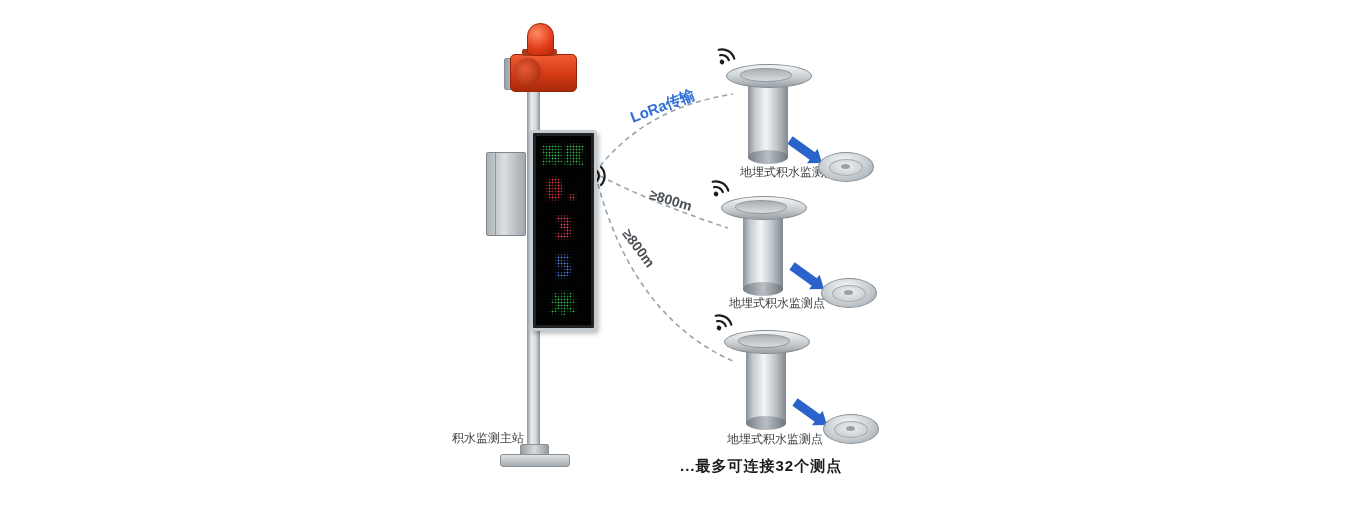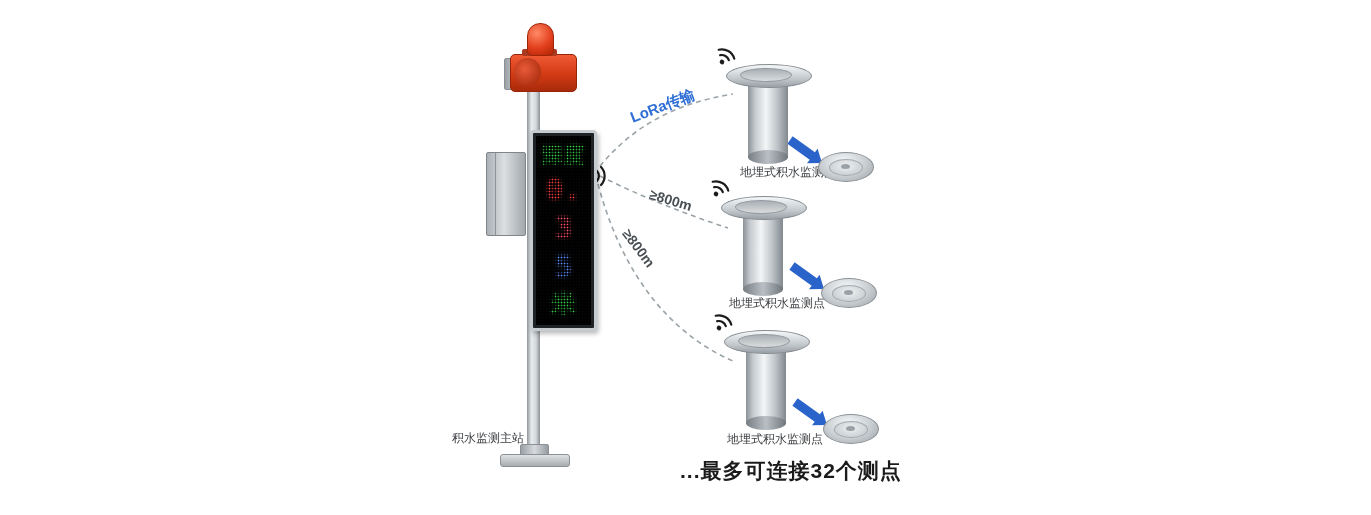--- a/index.html
+++ b/index.html
@@ -50,21 +50,21 @@
   .dot-mask{position:absolute;left:3px;top:3px;right:3px;bottom:3px;pointer-events:none;
     background-image:radial-gradient(circle,rgba(0,0,0,0) 0.7px,#000 1.15px);
     background-size:3px 3px;}
 
   
   .lbl{position:absolute;color:#3a3d40;font-size:12px;white-space:nowrap;}
   .link-lbl{position:absolute;font-weight:bold;white-space:nowrap;}
   .lora{left:629px;top:97px;color:#2f6fd6;font-size:15px;transform:rotate(-21deg);}
   .range1{left:649px;top:192px;color:#4a4f54;font-size:14px;transform:rotate(17deg);}
   .range2{left:617px;top:240px;color:#4a4f54;font-size:14px;transform:rotate(53deg);}
-  .footer{position:absolute;left:680px;top:457px;font-size:21px;font-weight:600;
+  .footer{position:absolute;left:680px;top:457px;font-size:15px;font-weight:600;
     color:#1b1b1b;letter-spacing:1px;white-space:nowrap;}
 
   
   .sensor{position:absolute;width:90px;height:110px;}
   .neck{position:absolute;left:25px;top:12px;width:40px;height:82px;
     background:linear-gradient(90deg,#8a9197 0%,#c6cbcf 18%,#f3f5f6 45%,#c0c6ca 72%,#81888e 100%);}
   .neck-bottom{position:absolute;left:25px;top:86px;width:40px;height:14px;border-radius:50%;
     background:linear-gradient(90deg,#767d83,#b9bfc4,#6f767c);}
   .flange{position:absolute;left:3px;top:0;width:84px;height:22px;border-radius:50%;
     background:linear-gradient(180deg,#f6f8f9,#c4cace 60%,#9aa1a6);border:1px solid #858c91;}

